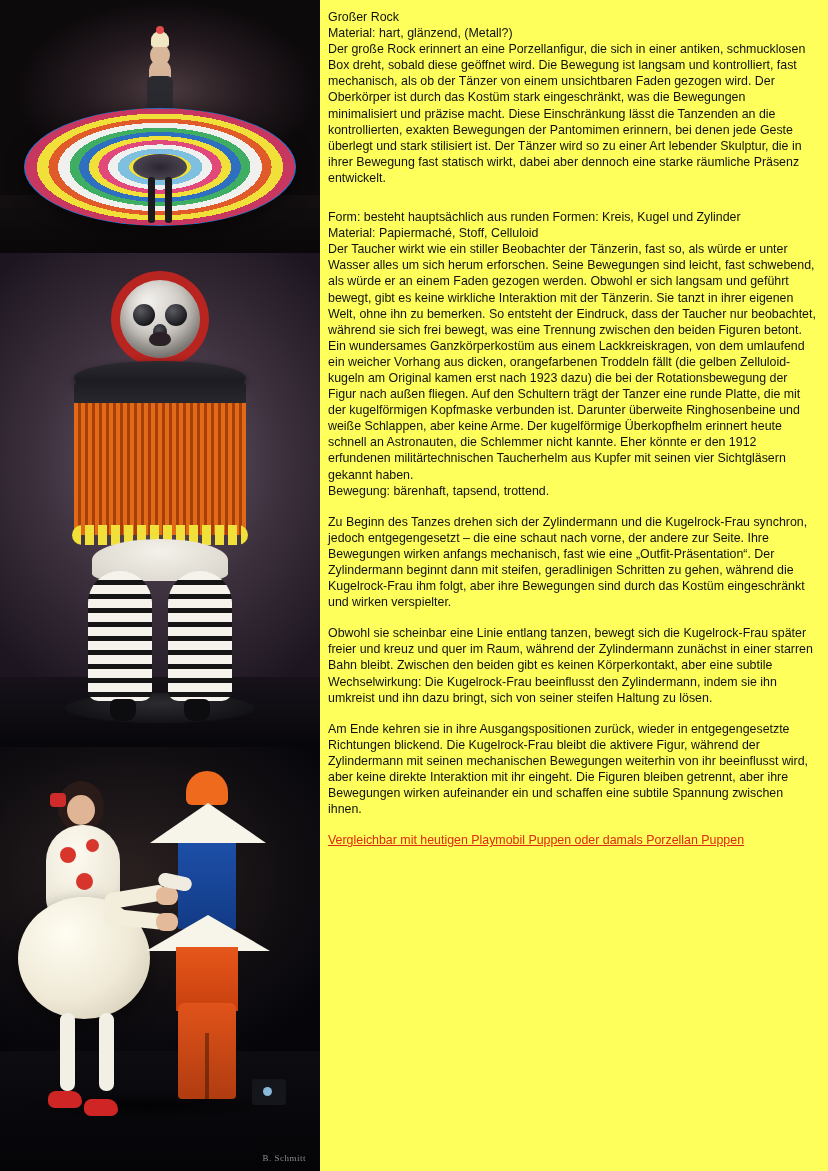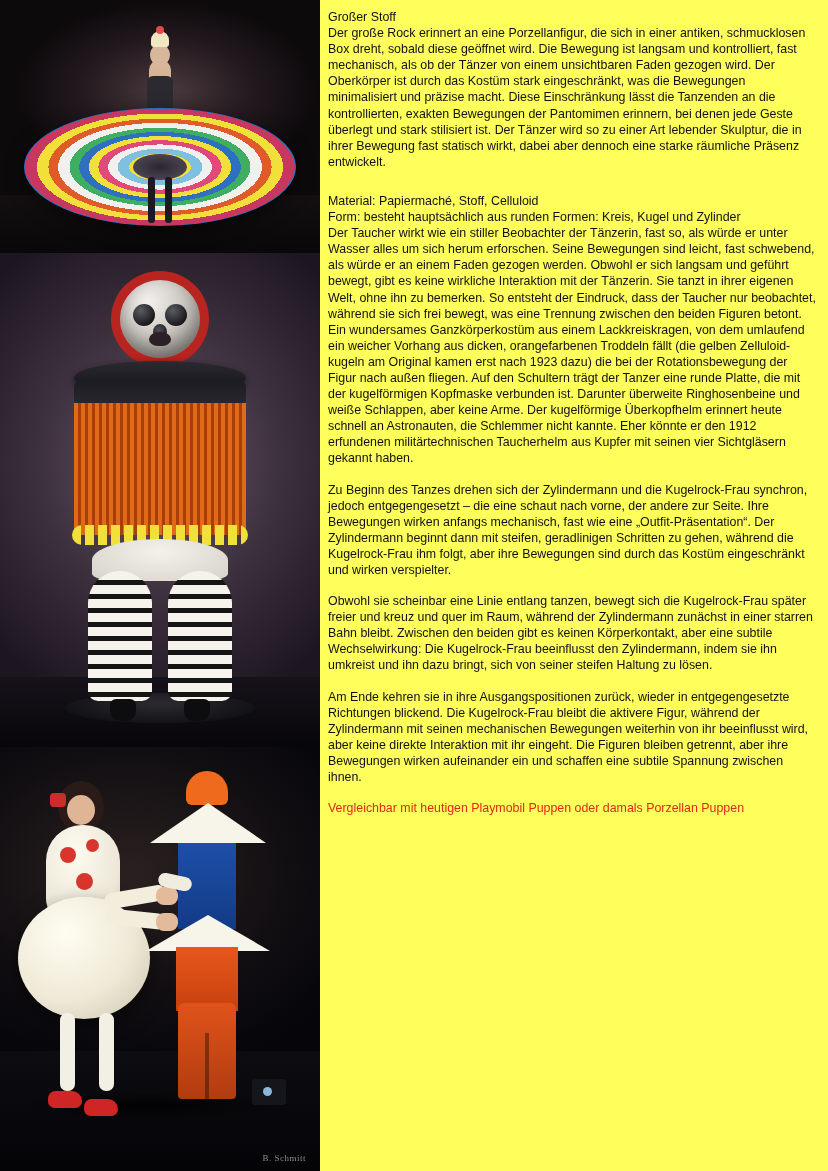--- a/index.html
+++ b/index.html
@@ -278,21 +278,21 @@
   .text-col {
     flex: 1 1 auto;
     padding: 9px 12px 0 8px;
     color: #111111;
     font-size: 12.4px;
     line-height: 16.1px;
   }
   .text-col p { margin: 0; }
   .spacer { height: 15px; }
   .spacer-sm { height: 8px; }
-  .red { color: #e02a10; }
+  .red { color: #e02a10; text-decoration: underline; }
   .hdr { }
 </style>
 </head>
 <body>
 
 <div id="page">
 
   <div class="img-col">
 
     <div class="photo photo1" aria-label="Großer Rock">
@@ -370,30 +370,32 @@
       <div class="p3-skirt"></div>
       <div class="p3-pants"></div>
       <div class="p3-arm2"></div>
       <div class="p3-light"></div>
       <div class="p3-sig">B. Schmitt</div>
     </div>
   </div>
 
   <div class="text-col">
 
-    <p class="hdr">Großer Stoff</p>
+    <p class="hdr">Großer Rock</p>
+    <p>Material: hart, glänzend, (Metall?)</p>
     <p>Der große Rock erinnert an eine Porzellanfigur, die sich in einer antiken, schmucklosen Box dreht, sobald diese geöffnet wird. Die Bewegung ist langsam und kontrolliert, fast mechanisch, als ob der Tänzer von einem unsichtbaren Faden gezogen wird. Der Oberkörper ist durch das Kostüm stark eingeschränkt, was die Bewegungen minimalisiert und präzise macht. Diese Einschränkung lässt die Tanzenden an die kontrollierten, exakten Bewegungen der Pantomimen erinnern, bei denen jede Geste überlegt und stark stilisiert ist. Der Tänzer wird so zu einer Art lebender Skulptur, die in ihrer Bewegung fast statisch wirkt, dabei aber dennoch eine starke räumliche Präsenz entwickelt.</p>
 
     <div class="spacer"></div>
 
     <div class="spacer-sm"></div>
+    <p>Form: besteht hauptsächlich aus runden Formen: Kreis, Kugel und Zylinder</p>
     <p>Material: Papiermaché, Stoff, Celluloid</p>
-    <p>Form: besteht hauptsächlich aus runden Formen: Kreis, Kugel und Zylinder</p>
     <p>Der Taucher wirkt wie ein stiller Beobachter der Tänzerin, fast so, als würde er unter Wasser alles um sich herum erforschen. Seine Bewegungen sind leicht, fast schwebend, als würde er an einem Faden gezogen werden. Obwohl er sich langsam und geführt bewegt, gibt es keine wirkliche Interaktion mit der Tänzerin. Sie tanzt in ihrer eigenen Welt, ohne ihn zu bemerken. So entsteht der Eindruck, dass der Taucher nur beobachtet, während sie sich frei bewegt, was eine Trennung zwischen den beiden Figuren betont.</p>
     <p>Ein wundersames Ganzkörperkostüm aus einem Lackkreiskragen, von dem umlaufend ein weicher Vorhang aus dicken, orangefarbenen Troddeln fällt (die gelben Zelluloid-kugeln am Original kamen erst nach 1923 dazu) die bei der Rotationsbewegung der Figur nach außen fliegen. Auf den Schultern trägt der Tanzer eine runde Platte, die mit der kugelförmigen Kopfmaske verbunden ist. Darunter überweite Ringhosenbeine und weiße Schlappen, aber keine Arme. Der kugelförmige Überkopfhelm erinnert heute schnell an Astronauten, die Schlemmer nicht kannte. Eher könnte er den 1912 erfundenen militärtechnischen Taucherhelm aus Kupfer mit seinen vier Sichtgläsern gekannt haben.</p>
+    <p>Bewegung: bärenhaft, tapsend, trottend.</p>
 
     <div class="spacer"></div>
 
     <p>Zu Beginn des Tanzes drehen sich der Zylindermann und die Kugelrock-Frau synchron, jedoch entgegengesetzt – die eine schaut nach vorne, der andere zur Seite. Ihre Bewegungen wirken anfangs mechanisch, fast wie eine „Outfit-Präsentation“. Der Zylindermann beginnt dann mit steifen, geradlinigen Schritten zu gehen, während die Kugelrock-Frau ihm folgt, aber ihre Bewegungen sind durch das Kostüm eingeschränkt und wirken verspielter.</p>
     <div class="spacer"></div>
     <p>Obwohl sie scheinbar eine Linie entlang tanzen, bewegt sich die Kugelrock-Frau später freier und kreuz und quer im Raum, während der Zylindermann zunächst in einer starren Bahn bleibt. Zwischen den beiden gibt es keinen Körperkontakt, aber eine subtile Wechselwirkung: Die Kugelrock-Frau beeinflusst den Zylindermann, indem sie ihn umkreist und ihn dazu bringt, sich von seiner steifen Haltung zu lösen.</p>
     <div class="spacer"></div>
     <p>Am Ende kehren sie in ihre Ausgangspositionen zurück, wieder in entgegengesetzte Richtungen blickend. Die Kugelrock-Frau bleibt die aktivere Figur, während der Zylindermann mit seinen mechanischen Bewegungen weiterhin von ihr beeinflusst wird, aber keine direkte Interaktion mit ihr eingeht. Die Figuren bleiben getrennt, aber ihre Bewegungen wirken aufeinander ein und schaffen eine subtile Spannung zwischen ihnen.</p>
 
     <div class="spacer"></div>

